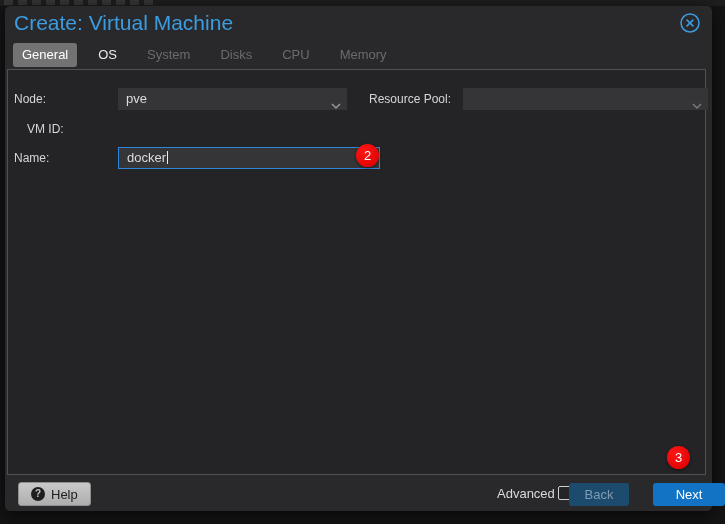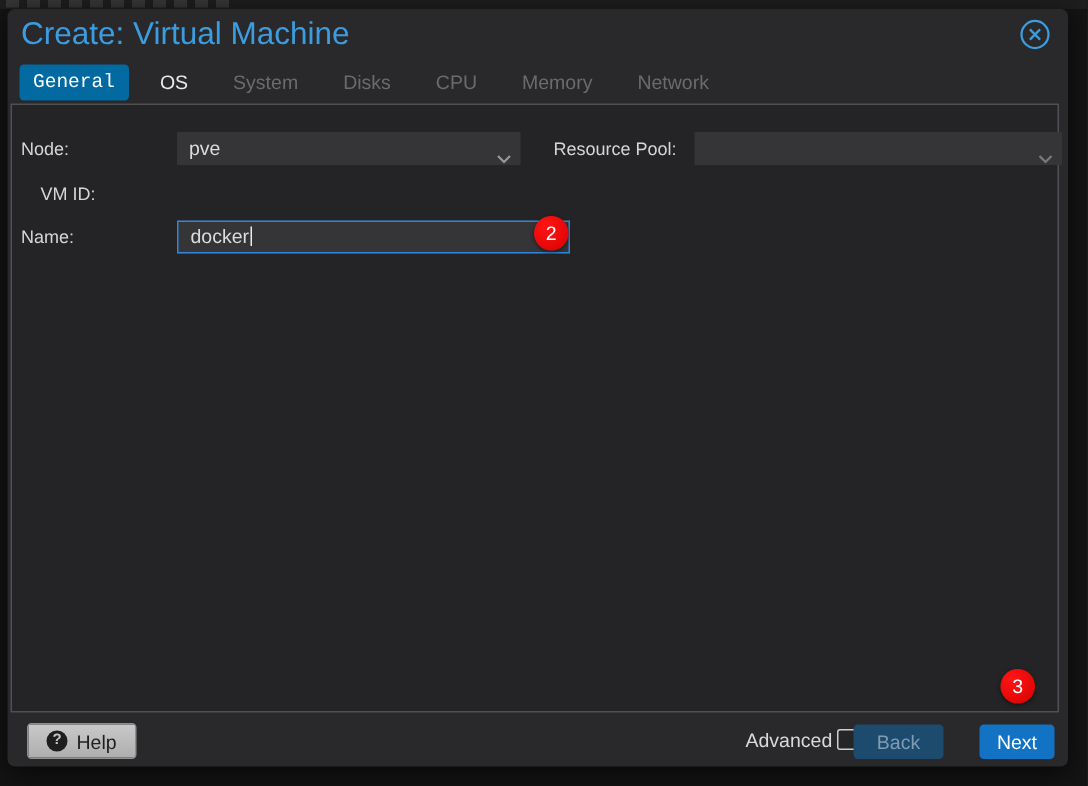--- a/index.html
+++ b/index.html
@@ -31,21 +31,21 @@
   .close-btn{
     position:absolute;right:11px;top:6px;width:22px;height:22px;cursor:pointer;
   }
 
   
   .tabbar{position:absolute;left:8px;top:37px;display:flex;gap:12px;}
   .tab{
     padding:4px 9px;font-size:13px;line-height:16px;color:#6b6b6f;
     border-radius:3px;white-space:nowrap;
   }
-  .tab.active{background:#0369a1;color:#ffffff;font-family:Liberation Mono, monospace;}
+  .tab.active{background:#737373;color:#ffffff;}
   .tab.enabled{color:#eaeaea;}
 
   
   .panel{
     position:absolute;left:2px;top:63px;width:699px;height:406px;
     background:#242427;border:1px solid #515155;box-sizing:border-box;
   }
 
   .flabel{
     position:absolute;font-size:12px;color:#d6d6d6;height:22px;line-height:22px;
@@ -89,21 +89,21 @@
   .advanced-cb{
     position:absolute;left:553px;top:480px;width:14px;height:14px;
     background:#252527;border:1px solid #cfcfcf;border-radius:2px;box-sizing:border-box;
     cursor:pointer;
   }
   .btn{
     position:absolute;top:477px;height:23px;border-radius:3px;
     font-size:13px;text-align:center;line-height:23px;box-sizing:border-box;
   }
   .btn-back{left:564px;width:60px;background:#1c4b6e;color:#7f9cb4;}
-  .btn-next{left:648px;width:50px;background:#1273c4;color:#ffffff;cursor:pointer;}
+  .btn-next{left:648px;width:72px;background:#1273c4;color:#ffffff;cursor:pointer;}
 </style>
 </head>
 <body>
 
 <div class="bg-strip">
   <div class="glyphs"></div>
 </div>
 
 <div class="dialog">
 
@@ -115,21 +115,20 @@
     </svg>
   </div>
 
   <div class="tabbar">
     <div class="tab active">General</div>
     <div class="tab enabled">OS</div>
     <div class="tab">System</div>
     <div class="tab">Disks</div>
     <div class="tab">CPU</div>
     <div class="tab">Memory</div>
-    <div class="tab">Network</div>
   </div>
 
   <div class="panel"></div>
 
   <div class="flabel" style="left:9px;top:82px;">Node:</div>
   <div class="field" style="left:113px;top:82px;width:229px;">
     <span>pve</span>
     <span class="chev">
       <svg width="12" height="8" viewBox="0 0 12 8">
           <path d="M2 2 L6 6 L10 2" fill="none" stroke="#98989c" stroke-width="1.5"></path>

